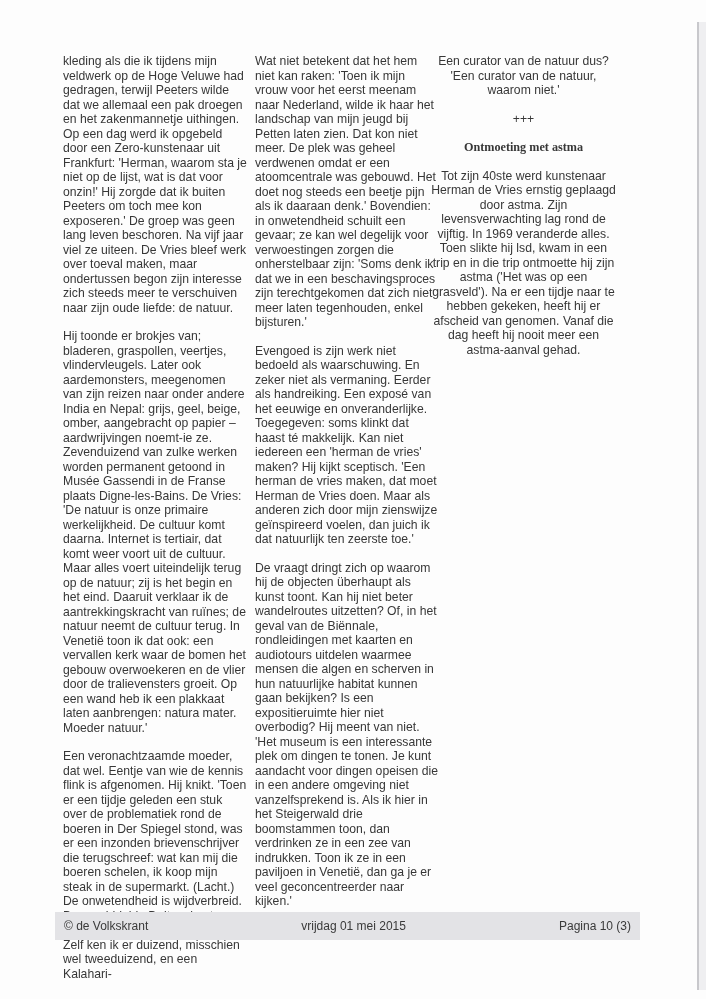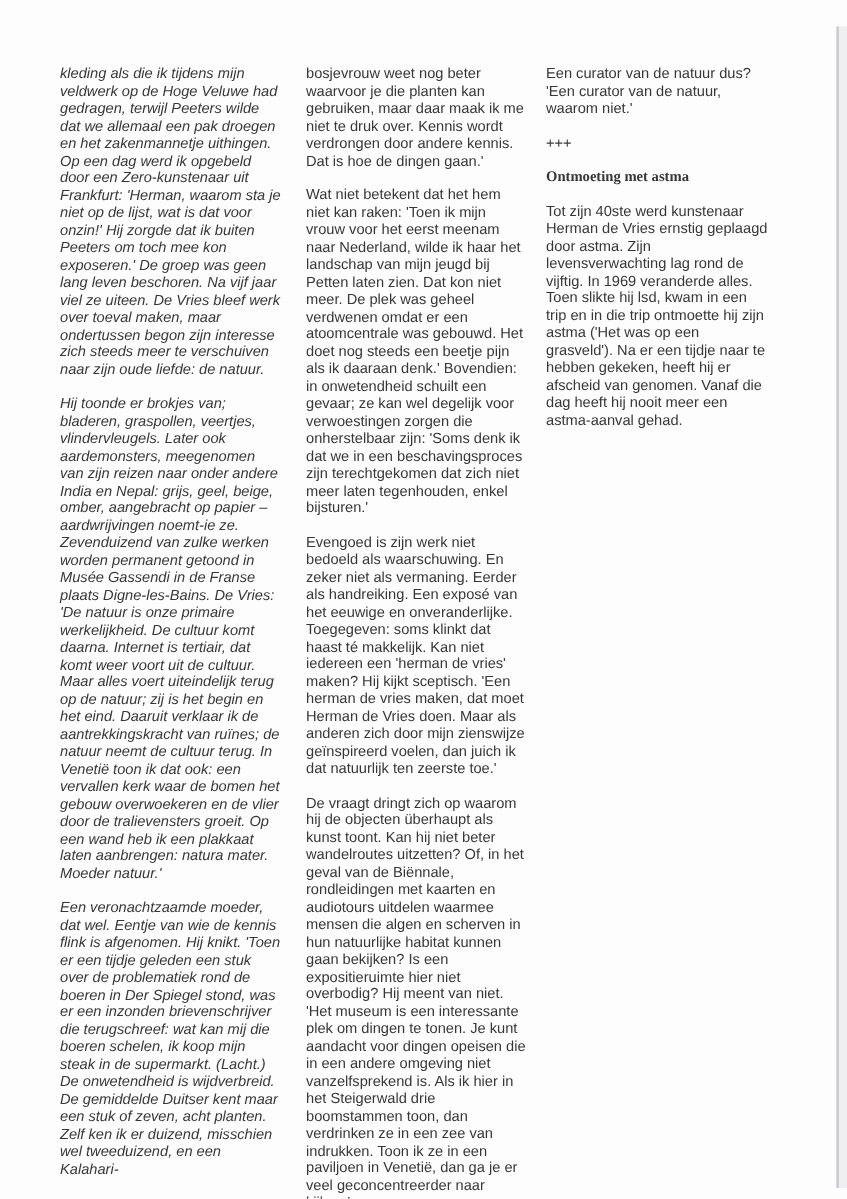--- a/index.html
+++ b/index.html
@@ -21,23 +21,23 @@
   }
   .col {
     position: absolute;
     top: 54px;
     width: 185px;
     font-size: 12.2px;
     line-height: 14.5px;
     text-align: left;
     color: #373737;
   }
-  .col-1 { left: 50px; font-style: italic; }
+  .col-1 { left: 63px; }
   .col-2 { left: 255px; }
-  .col-3 { left: 455px; }
+  .col-3 { left: 431px; text-align: center; }
   .col p {
     margin: 0 0 14px 0;
   }
   .section-heading {
     font-weight: bold;
     margin: 26px 0 14px 0;
     font-family: Liberation Serif, serif;
   }
   .separator {
     margin: 14px 0 14px 0;
@@ -79,30 +79,34 @@
 
 <div class="page">
 
   <div class="col col-1">
     <p>kleding als die ik tijdens mijn veldwerk op de Hoge Veluwe had gedragen, terwijl Peeters wilde dat we allemaal een pak droegen en het zakenmannetje uithingen. Op een dag werd ik opgebeld door een Zero-kunstenaar uit Frankfurt: 'Herman, waarom sta je niet op de lijst, wat is dat voor onzin!' Hij zorgde dat ik buiten Peeters om toch mee kon exposeren.' De groep was geen lang leven beschoren. Na vijf jaar viel ze uiteen. De Vries bleef werk over toeval maken, maar ondertussen begon zijn interesse zich steeds meer te verschuiven naar zijn oude liefde: de natuur.</p>
     <p>Hij toonde er brokjes van; bladeren, graspollen, veertjes, vlindervleugels. Later ook aardemonsters, meegenomen van zijn reizen naar onder andere India en Nepal: grijs, geel, beige, omber, aangebracht op papier – aardwrijvingen noemt-ie ze. Zevenduizend van zulke werken worden permanent getoond in Musée Gassendi in de Franse plaats Digne-les-Bains. De Vries: 'De natuur is onze primaire werkelijkheid. De cultuur komt daarna. Internet is tertiair, dat komt weer voort uit de cultuur. Maar alles voert uiteindelijk terug op de natuur; zij is het begin en het eind. Daaruit verklaar ik de aantrekkingskracht van ruïnes; de natuur neemt de cultuur terug. In Venetië toon ik dat ook: een vervallen kerk waar de bomen het gebouw overwoekeren en de vlier door de tralievensters groeit. Op een wand heb ik een plakkaat laten aanbrengen: natura mater. Moeder natuur.'</p>
     <p>Een veronachtzaamde moeder, dat wel. Eentje van wie de kennis flink is afgenomen. Hij knikt. 'Toen er een tijdje geleden een stuk over de problematiek rond de boeren in Der Spiegel stond, was er een inzonden brievenschrijver die terugschreef: wat kan mij die boeren schelen, ik koop mijn steak in de supermarkt. (Lacht.) De onwetendheid is wijdverbreid. De gemiddelde Duitser kent maar een stuk of zeven, acht planten. Zelf ken ik er duizend, misschien wel tweeduizend, en een Kalahari-</p>
   </div>
 
   <div class="col col-2">
-    <p>bosjevrouw weet nog beter waarvoor je die planten kan gebruiken, maar daar maak ik me niet te druk over. Kennis wordt verdrongen door andere kennis. Dat is hoe de dingen gaan.'</p>
     <p>Wat niet betekent dat het hem niet kan raken: 'Toen ik mijn vrouw voor het eerst meenam naar Nederland, wilde ik haar het landschap van mijn jeugd bij Petten laten zien. Dat kon niet meer. De plek was geheel verdwenen omdat er een atoomcentrale was gebouwd. Het doet nog steeds een beetje pijn als ik daaraan denk.' Bovendien: in onwetendheid schuilt een gevaar; ze kan wel degelijk voor verwoestingen zorgen die onherstelbaar zijn: 'Soms denk ik dat we in een beschavingsproces zijn terechtgekomen dat zich niet meer laten tegenhouden, enkel bijsturen.'</p>
     <p>Evengoed is zijn werk niet bedoeld als waarschuwing. En zeker niet als vermaning. Eerder als handreiking. Een exposé van het eeuwige en onveranderlijke. Toegegeven: soms klinkt dat haast té makkelijk. Kan niet iedereen een 'herman de vries' maken? Hij kijkt sceptisch. 'Een herman de vries maken, dat moet Herman de Vries doen. Maar als anderen zich door mijn zienswijze geïnspireerd voelen, dan juich ik dat natuurlijk ten zeerste toe.'</p>
     <p>De vraagt dringt zich op waarom hij de objecten überhaupt als kunst toont. Kan hij niet beter wandelroutes uitzetten? Of, in het geval van de Biënnale, rondleidingen met kaarten en audiotours uitdelen waarmee mensen die algen en scherven in hun natuurlijke habitat kunnen gaan bekijken? Is een expositieruimte hier niet overbodig? Hij meent van niet. 'Het museum is een interessante plek om dingen te tonen. Je kunt aandacht voor dingen opeisen die in een andere omgeving niet vanzelfsprekend is. Als ik hier in het Steigerwald drie boomstammen toon, dan verdrinken ze in een zee van indrukken. Toon ik ze in een paviljoen in Venetië, dan ga je er veel geconcentreerder naar kijken.'</p>
   </div>
 
   <div class="col col-3">
     <p>Een curator van de natuur dus? 'Een curator van de natuur, waarom niet.'</p>
     <p class="separator">+++</p>
     <p class="section-heading">Ontmoeting met astma</p>
     <p>Tot zijn 40ste werd kunstenaar Herman de Vries ernstig geplaagd door astma. Zijn levensverwachting lag rond de vijftig. In 1969 veranderde alles. Toen slikte hij lsd, kwam in een trip en in die trip ontmoette hij zijn astma ('Het was op een grasveld'). Na er een tijdje naar te hebben gekeken, heeft hij er afscheid van genomen. Vanaf die dag heeft hij nooit meer een astma-aanval gehad.</p>
   </div>
 
+  <div class="footer-bar">
+    <span>© de Volkskrant</span>
+    <span>vrijdag 01 mei 2015</span>
+    <span>Pagina 10 (3)</span>
+  </div>
 
   <div class="scan-edge-strip"></div>
   <div class="scan-edge-line"></div>
 
 </div>
 
 </body></html>

